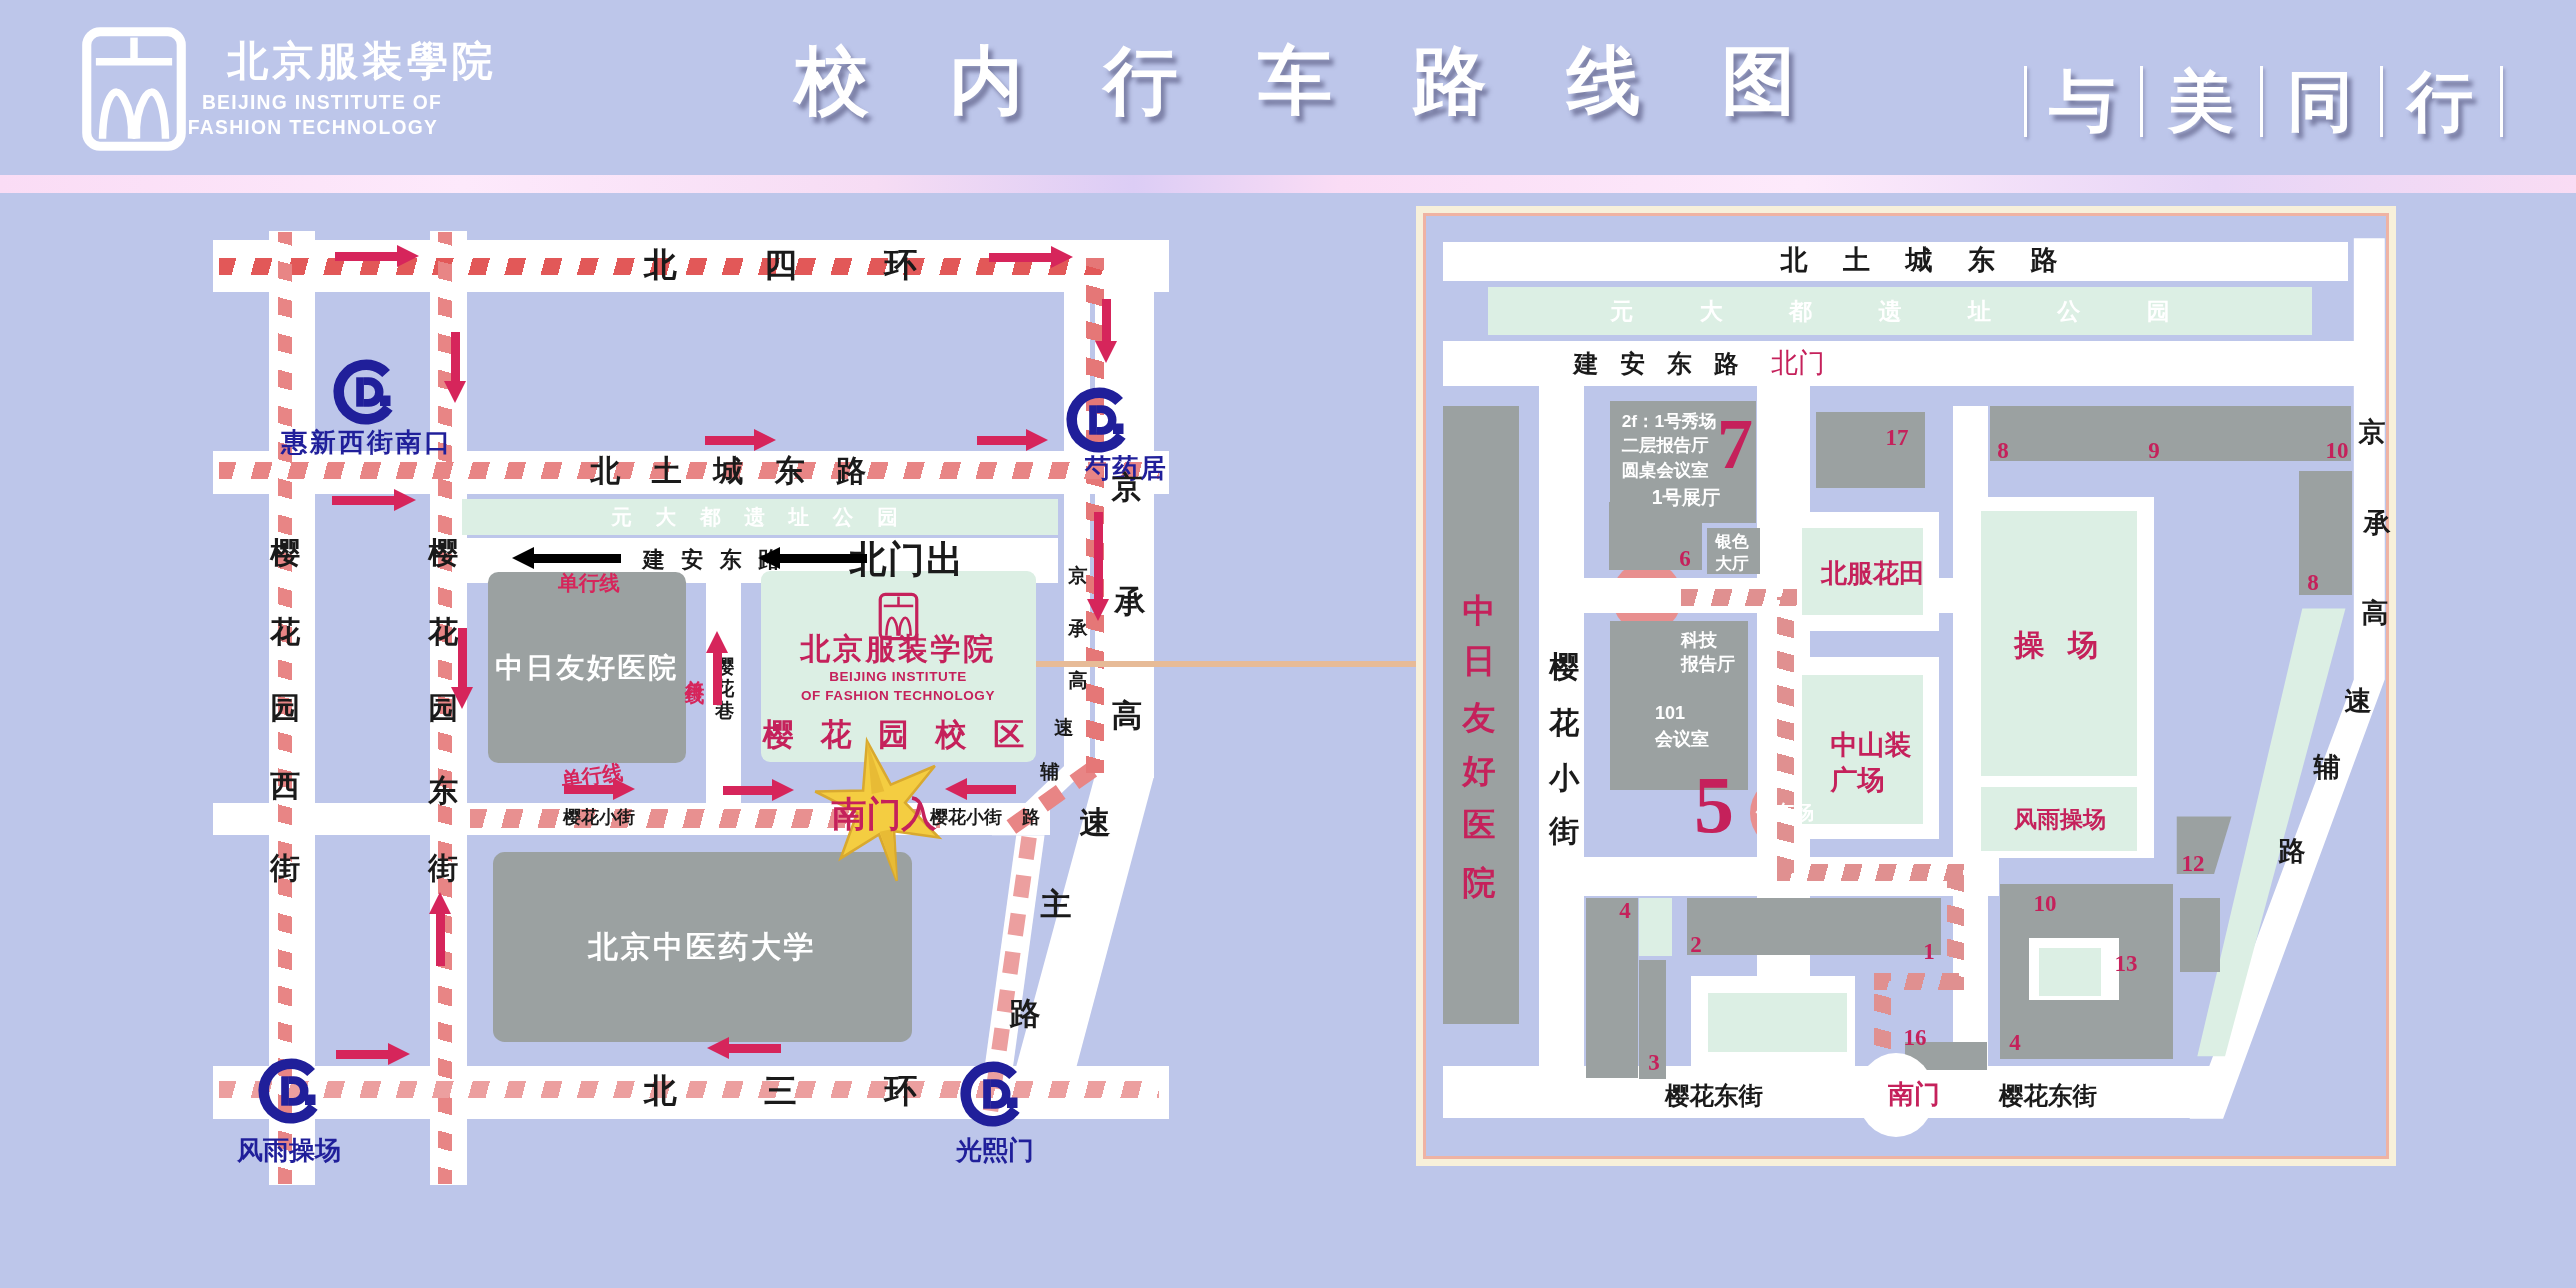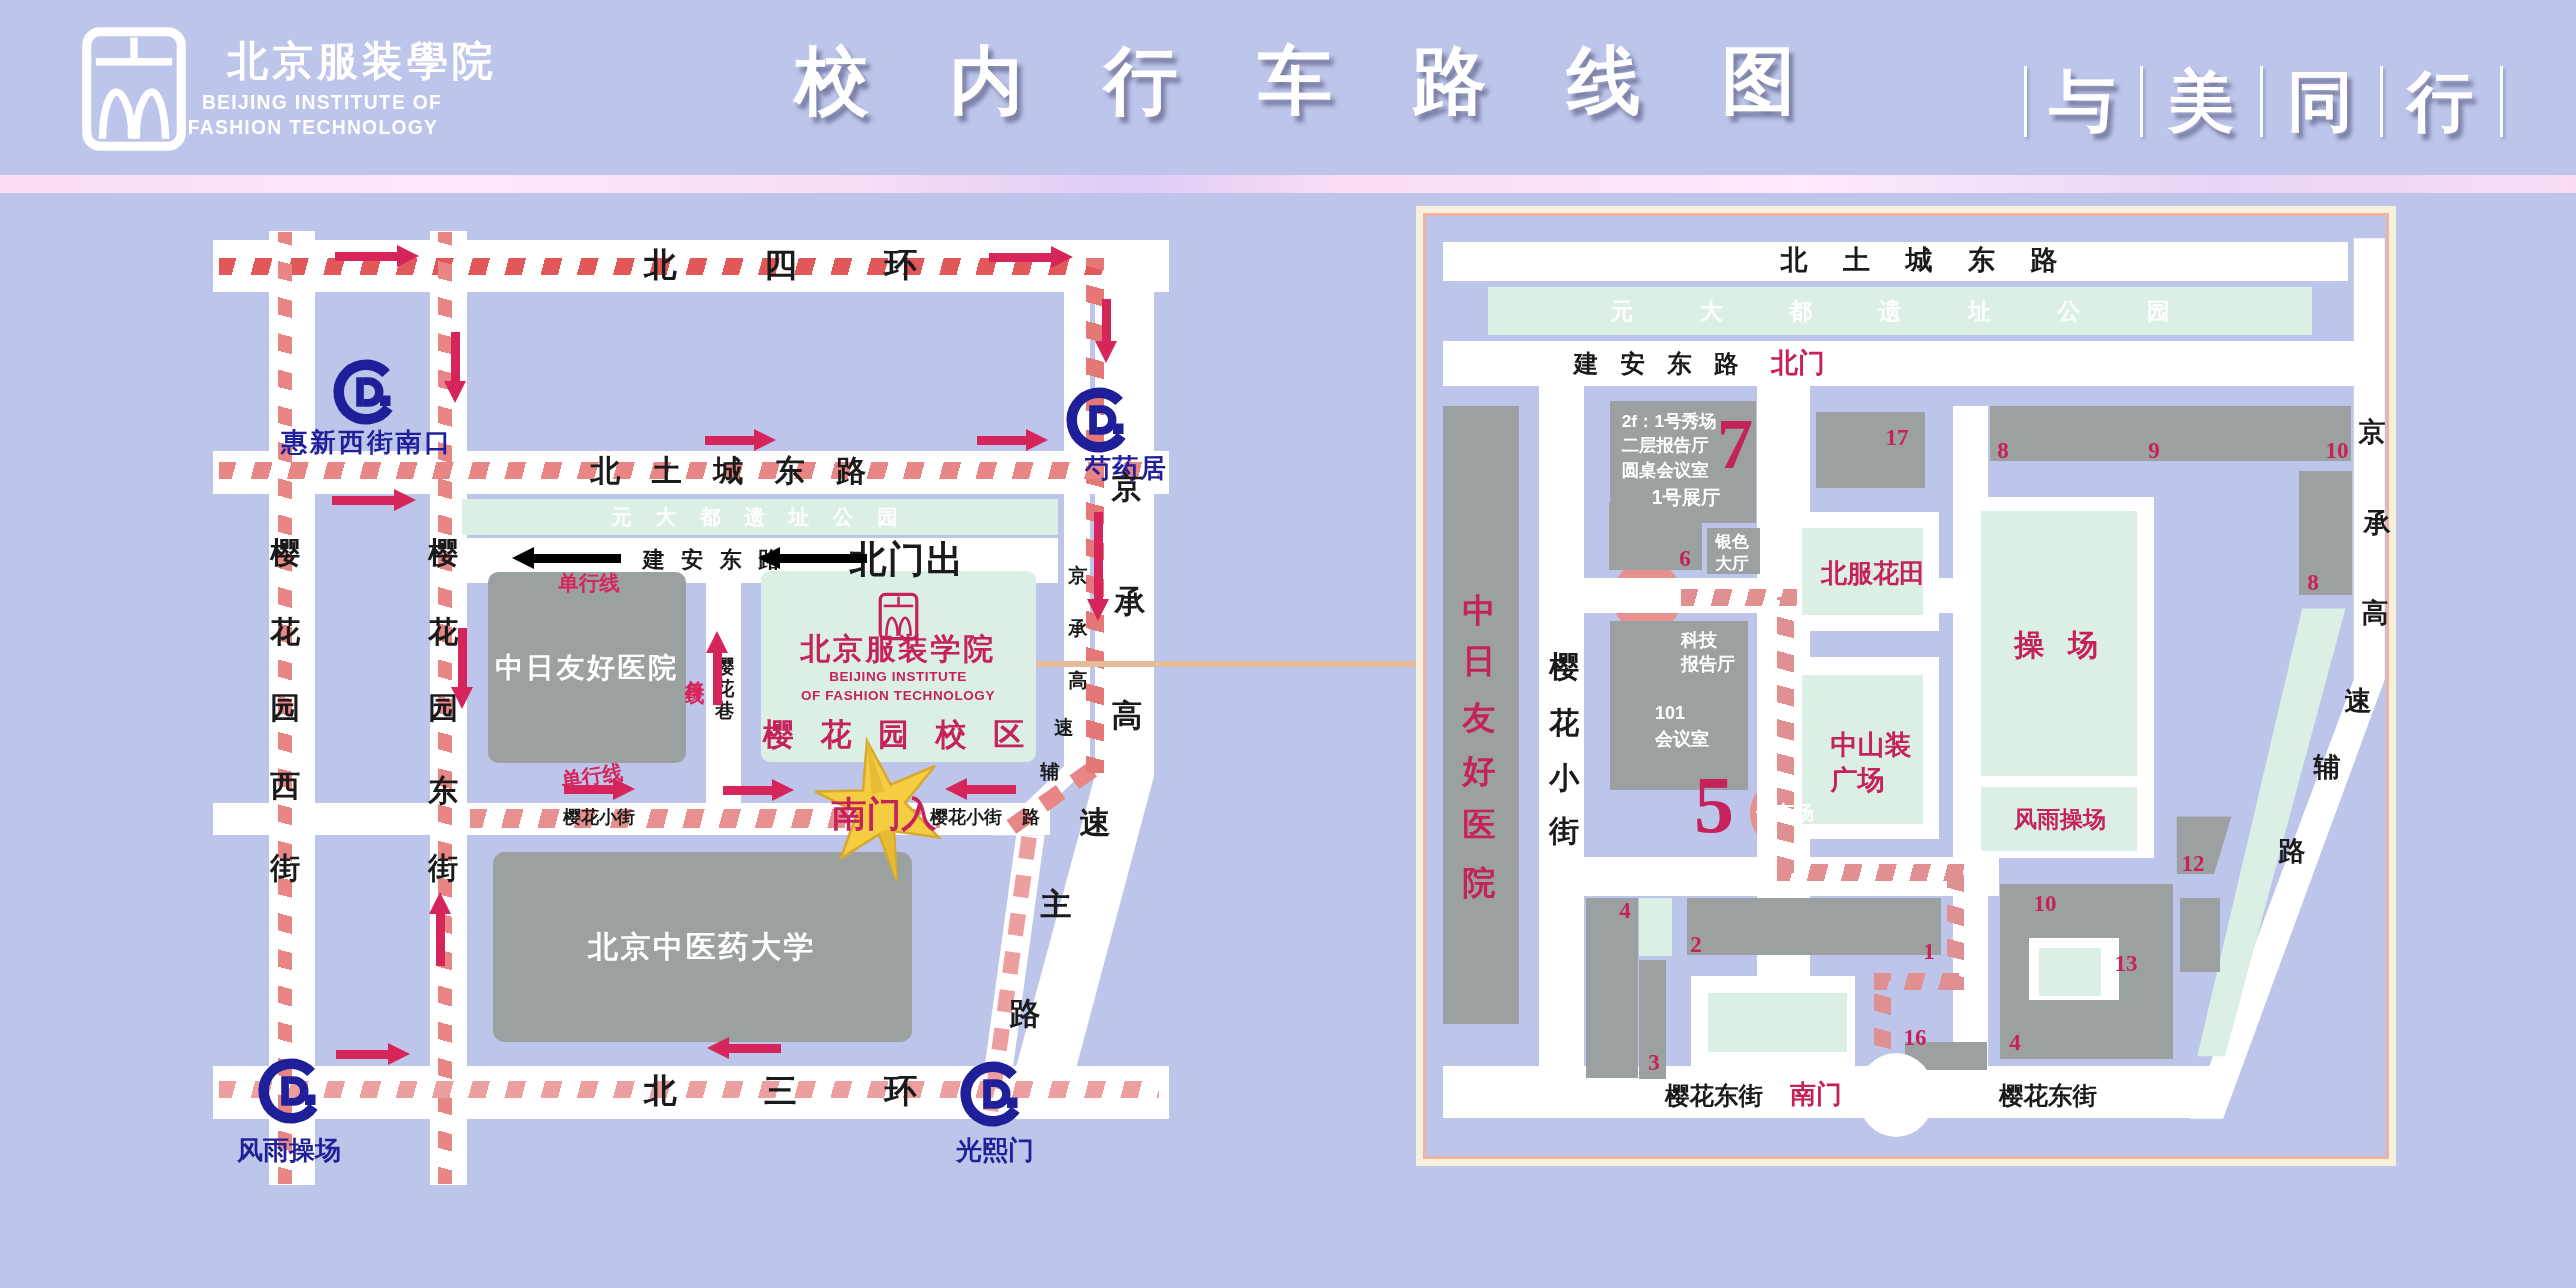--- a/index.html
+++ b/index.html
@@ -192,41 +192,41 @@
     <div class="t" style="left: 1056px; top: 905px; font-size: 31px; color: rgb(26, 26, 26); font-weight: 900;">主</div>
     <div class="t" style="left: 1025px; top: 1014px; font-size: 31px; color: rgb(26, 26, 26); font-weight: 900;">路</div>
     <div class="t" style="left: 1078px; top: 576px; font-size: 19.3px; color: rgb(26, 26, 26); font-weight: 900;">京</div>
     <div class="t" style="left: 1078px; top: 629px; font-size: 19.3px; color: rgb(26, 26, 26); font-weight: 900;">承</div>
     <div class="t" style="left: 1078px; top: 681px; font-size: 19.3px; color: rgb(26, 26, 26); font-weight: 900;">高</div>
     <div class="t" style="left: 1064px; top: 728px; font-size: 19.3px; color: rgb(26, 26, 26); font-weight: 900;">速</div>
     <div class="t" style="left: 1050px; top: 772px; font-size: 19.3px; color: rgb(26, 26, 26); font-weight: 900;">辅</div>
     <div class="t" style="left: 1926px; top: 261px; font-size: 27px; color: rgb(26, 26, 26); font-weight: 900; letter-spacing: 14px;">北 土 城 东 路</div>
     <div class="t" style="left: 1905px; top: 311px; font-size: 23px; color: rgb(255, 255, 255); font-weight: 700; letter-spacing: 30px;">元 大 都 遗 址 公 园</div>
     <div class="t" style="left: 1660px; top: 364px; font-size: 24.5px; color: rgb(26, 26, 26); font-weight: 900; letter-spacing: 7.7px;">建 安 东 路</div>
-    <div class="t" style="left: 1798px; top: 364px; font-size: 27px; color: rgb(197, 33, 91); font-weight: 700;">北门</div>
+    <div class="t" style="left: 1798px; top: 364px; font-size: 27px; color: rgb(197, 33, 91); font-weight: 400;">北门</div>
     <div class="t vert" style="left: 1479px; top: 729px; font-size: 33px; color: rgb(197, 33, 91); font-weight: 900; letter-spacing: 54px;">中日友好医院</div>
     <div class="t vert" style="left: 1564px; top: 737px; font-size: 30px; color: rgb(26, 26, 26); font-weight: 900; letter-spacing: 55px;">樱花小街</div>
     <div class="t" style="left: 1669px; top: 446px; font-size: 17.4px; color: rgb(255, 255, 255); font-weight: 700; line-height: 1.4;">2f：1号秀场
 二层报告厅
 圆桌会议室</div>
     <div class="t" style="left: 1686px; top: 498px; font-size: 19.3px; color: rgb(255, 255, 255); font-weight: 700;">1号展厅</div>
     <div class="t" style="left: 1732px; top: 553px; font-size: 16.7px; color: rgb(255, 255, 255); font-weight: 700; line-height: 1.3;">银色
 大厅</div>
     <div class="t" style="left: 1708px; top: 652px; font-size: 18px; color: rgb(255, 255, 255); font-weight: 700; line-height: 1.35;">科技
 报告厅</div>
     <div class="t" style="left: 1682px; top: 726px; font-size: 18px; color: rgb(255, 255, 255); font-weight: 700; line-height: 1.45;">101
 会议室</div>
     <div class="t" style="left: 1873px; top: 574px; font-size: 26px; color: rgb(197, 33, 91); font-weight: 900;">北服花田</div>
     <div class="t" style="left: 1871px; top: 763px; font-size: 27px; color: rgb(197, 33, 91); font-weight: 900; line-height: 1.3;">中山装
 广场</div>
     <div class="t" style="left: 2060px; top: 645px; font-size: 30px; color: rgb(197, 33, 91); font-weight: 900; letter-spacing: 7.7px;">操 场</div>
     <div class="t" style="left: 2060px; top: 819px; font-size: 23px; color: rgb(197, 33, 91); font-weight: 900;">风雨操场</div>
     <div class="t" style="left: 1714px; top: 1096px; font-size: 24.5px; color: rgb(26, 26, 26); font-weight: 900;">樱花东街</div>
     <div class="t" style="left: 2048px; top: 1096px; font-size: 24.5px; color: rgb(26, 26, 26); font-weight: 900;">樱花东街</div>
-    <div class="t" style="left: 1816px; top: 1095px; font-size: 26px; color: rgb(197, 33, 91); font-weight: 900;">南门</div>
+    <div class="t" style="left: 1914px; top: 1095px; font-size: 26px; color: rgb(197, 33, 91); font-weight: 900;">南门</div>
     <div class="t" style="left: 2372px; top: 433px; font-size: 27px; color: rgb(26, 26, 26); font-weight: 900;">京</div>
     <div class="t" style="left: 2377px; top: 524px; font-size: 27px; color: rgb(26, 26, 26); font-weight: 900;">承</div>
     <div class="t" style="left: 2375px; top: 614px; font-size: 27px; color: rgb(26, 26, 26); font-weight: 900;">高</div>
     <div class="t" style="left: 2358px; top: 702px; font-size: 27px; color: rgb(26, 26, 26); font-weight: 900;">速</div>
     <div class="t" style="left: 2327px; top: 768px; font-size: 27px; color: rgb(26, 26, 26); font-weight: 900;">辅</div>
     <div class="t" style="left: 2292px; top: 852px; font-size: 27px; color: rgb(26, 26, 26); font-weight: 900;">路</div>
     <div class="t" style="left: 1647px; top: 597px; font-size: 19.3px; color: rgb(255, 255, 255); font-weight: 900;">停车场</div>
     <div class="t" style="left: 1785px; top: 813px; font-size: 19.3px; color: rgb(255, 255, 255); font-weight: 900;">停车场</div>
     <div class="t" style="left: 1735px; top: 444px; font-size: 72px; color: rgb(197, 33, 91); font-weight: 900; font-family: &quot;Liberation Serif&quot;, serif;">7</div>
     <div class="t" style="left: 1714px; top: 805px; font-size: 80px; color: rgb(197, 33, 91); font-weight: 900; font-family: &quot;Liberation Serif&quot;, serif;">5</div>

